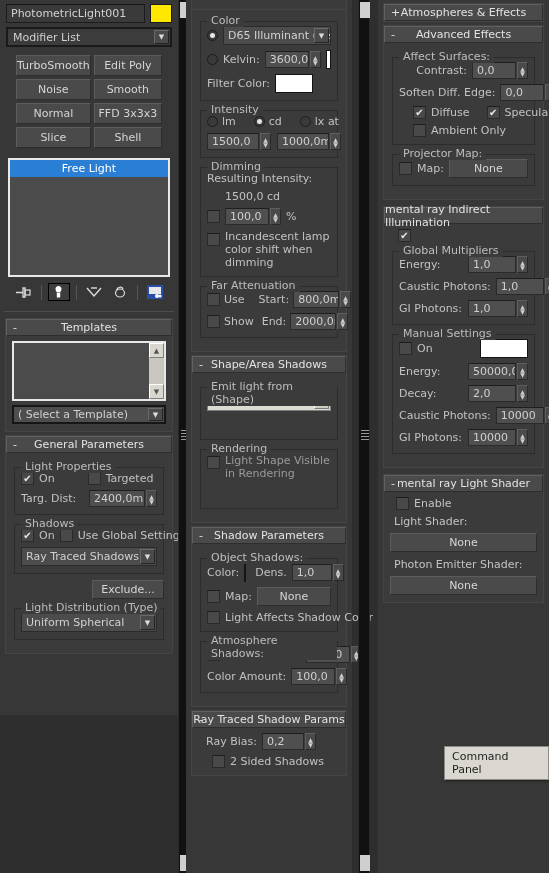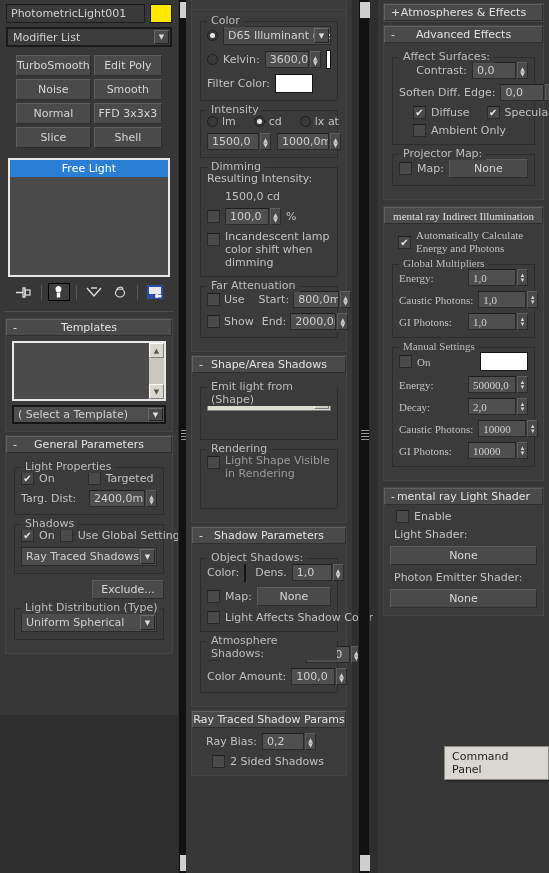--- a/index.html
+++ b/index.html
@@ -605,28 +605,27 @@
         <span class="grp-t">Projector Map:</span>
         <div class="row">
           <span class="cb"></span>
           <span class="lbl">Map:</span>
           <div class="btnflat" style="flex:1;">None</div>
         </div>
       </div>
     </div>
   </div>
 
-  <div class="rollout" style="margin-top:6px;font-family:Liberation Serif, serif;">
+  <div class="rollout" style="margin-top:6px;">
     <div class="rollout-hdr">
       <span>mental ray Indirect Illumination</span>
     </div>
     <div class="rollout-body">
       <div class="row" style="align-items:center;margin-left:8px;">
         <span class="cb">✔</span>
-        <span class="lbl" style="white-space:normal;line-height:13px;">Automatically Calculate Energy and Photons</span>
       </div>
       <div class="grp">
         <span class="grp-t">Global Multipliers</span>
         <div class="row">
           <span class="lbl">Energy:</span>
           <span class="sp" style="margin-left:auto;">
             <span class="spf" style="width:48px;">1,0</span>
             <span class="spb">
                 <span>▲</span>
                 <span>▼</span>

